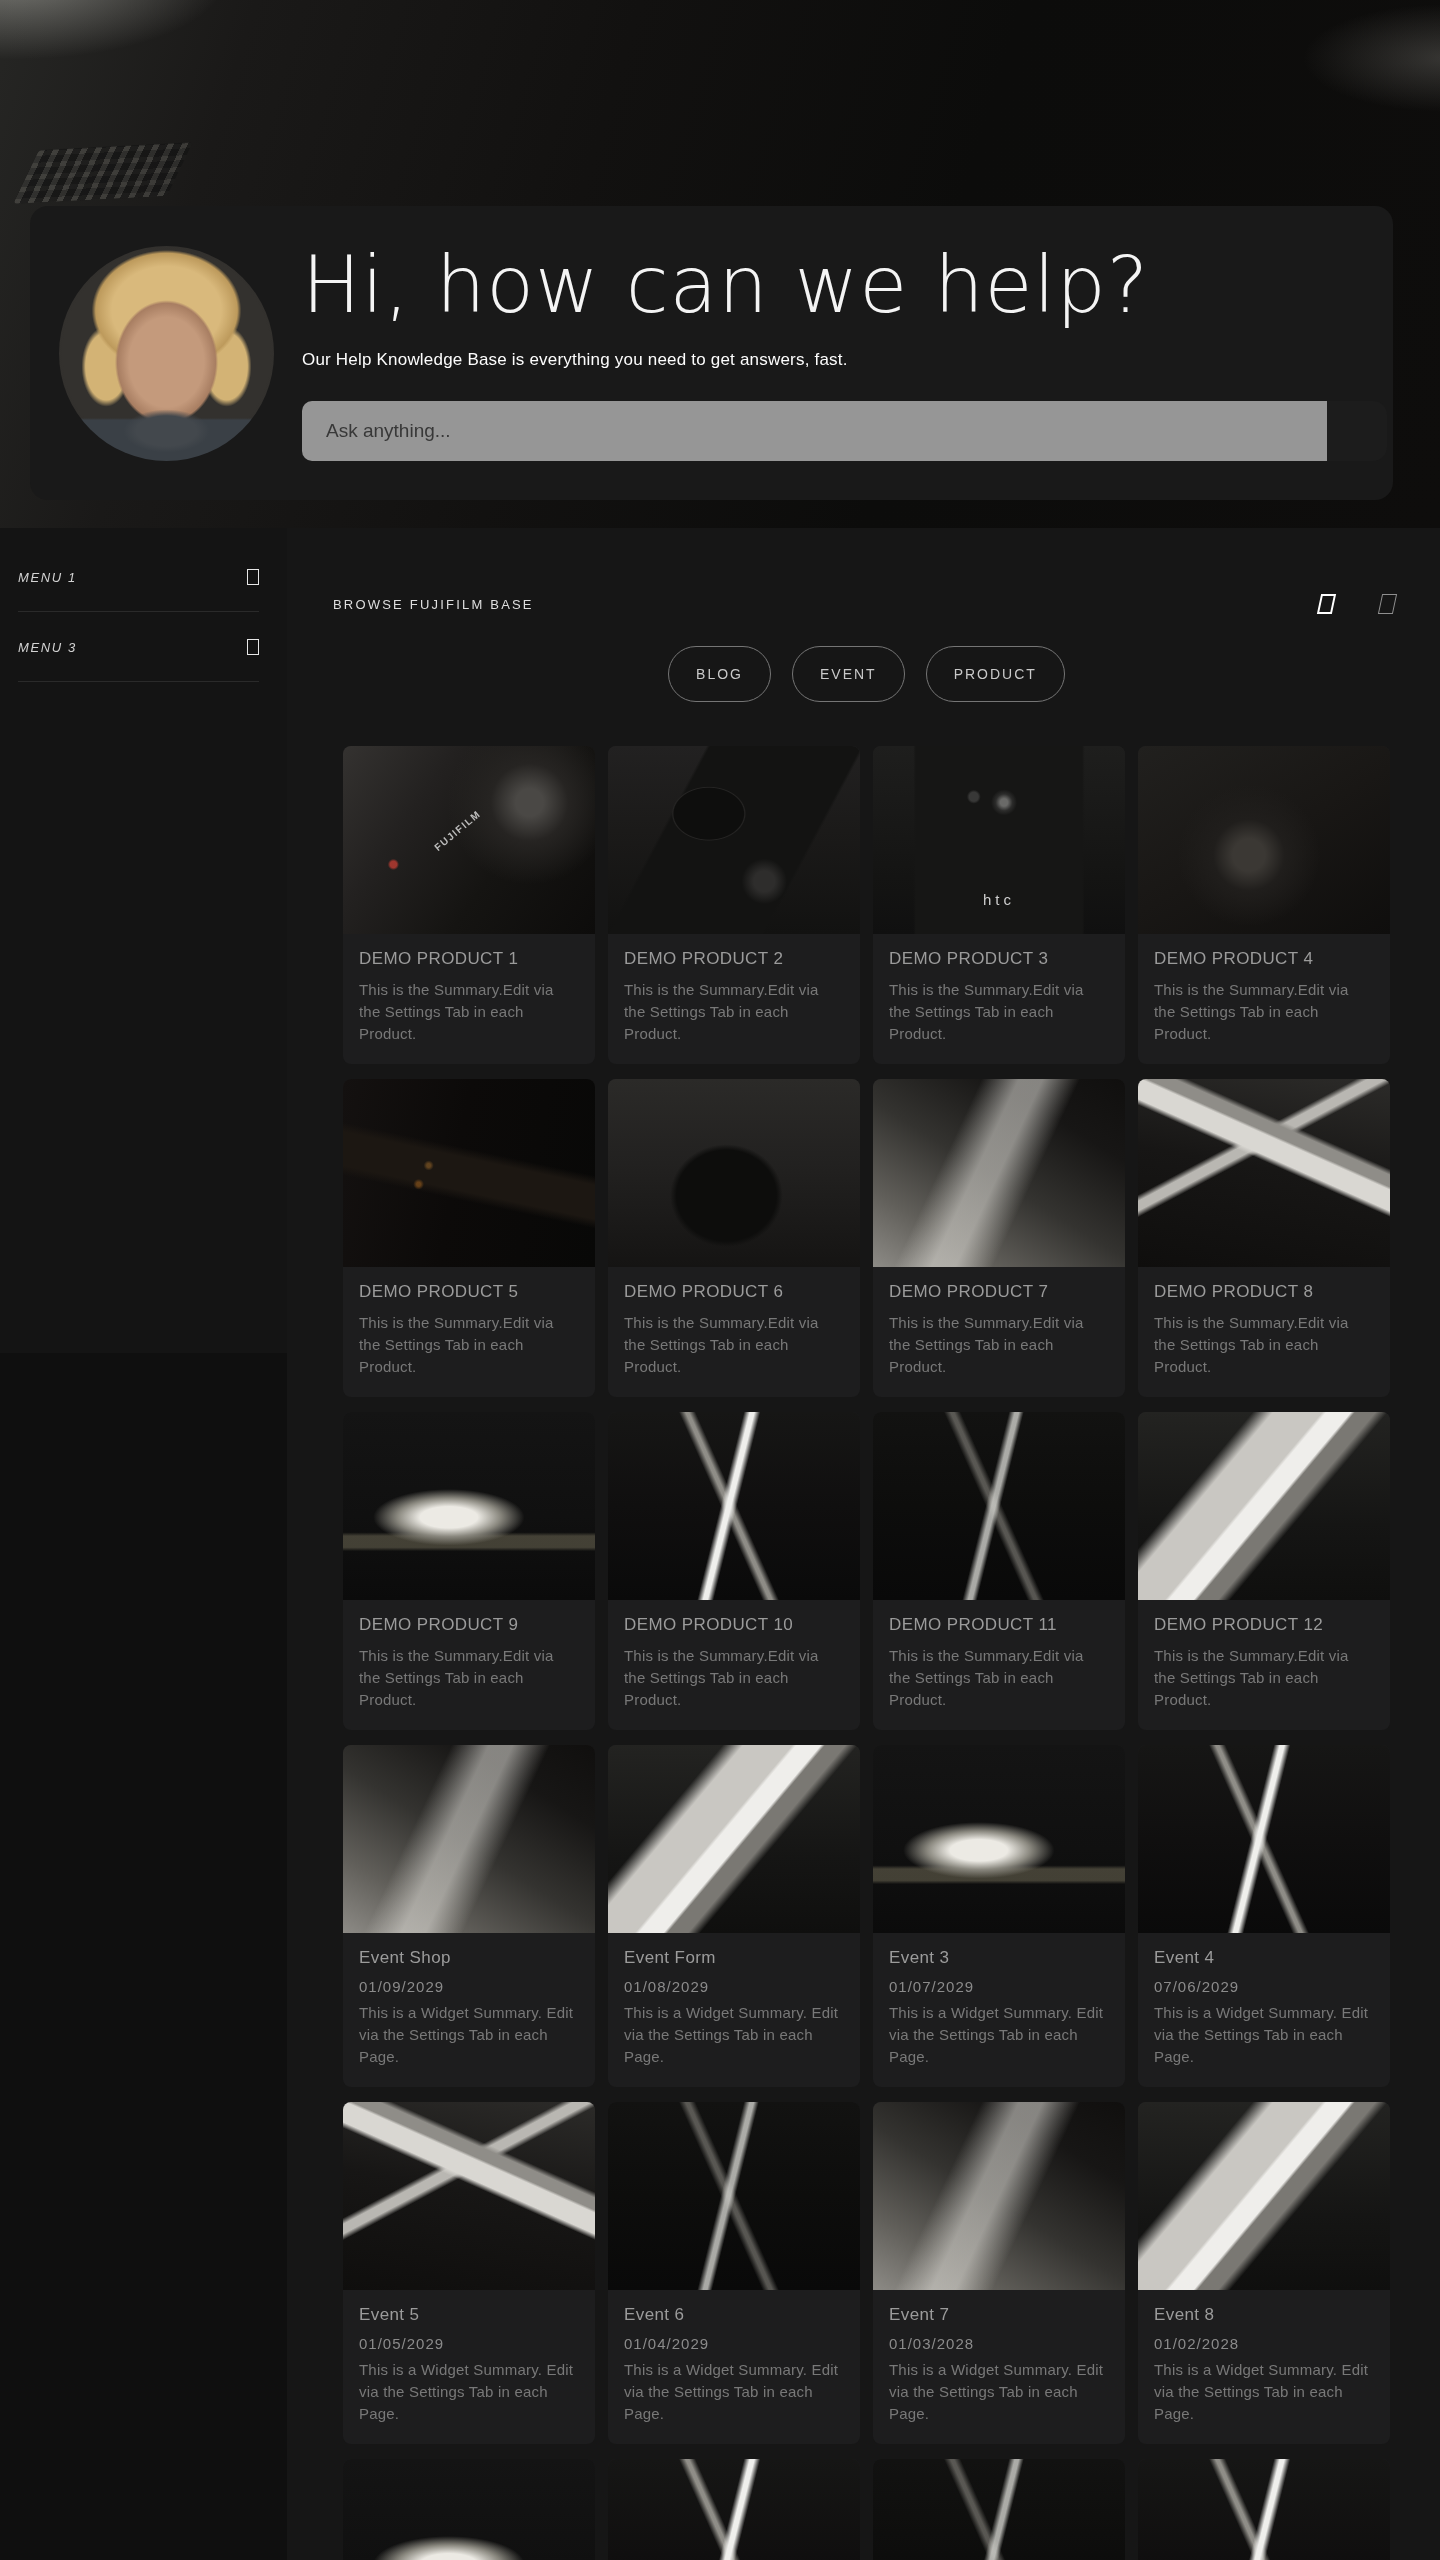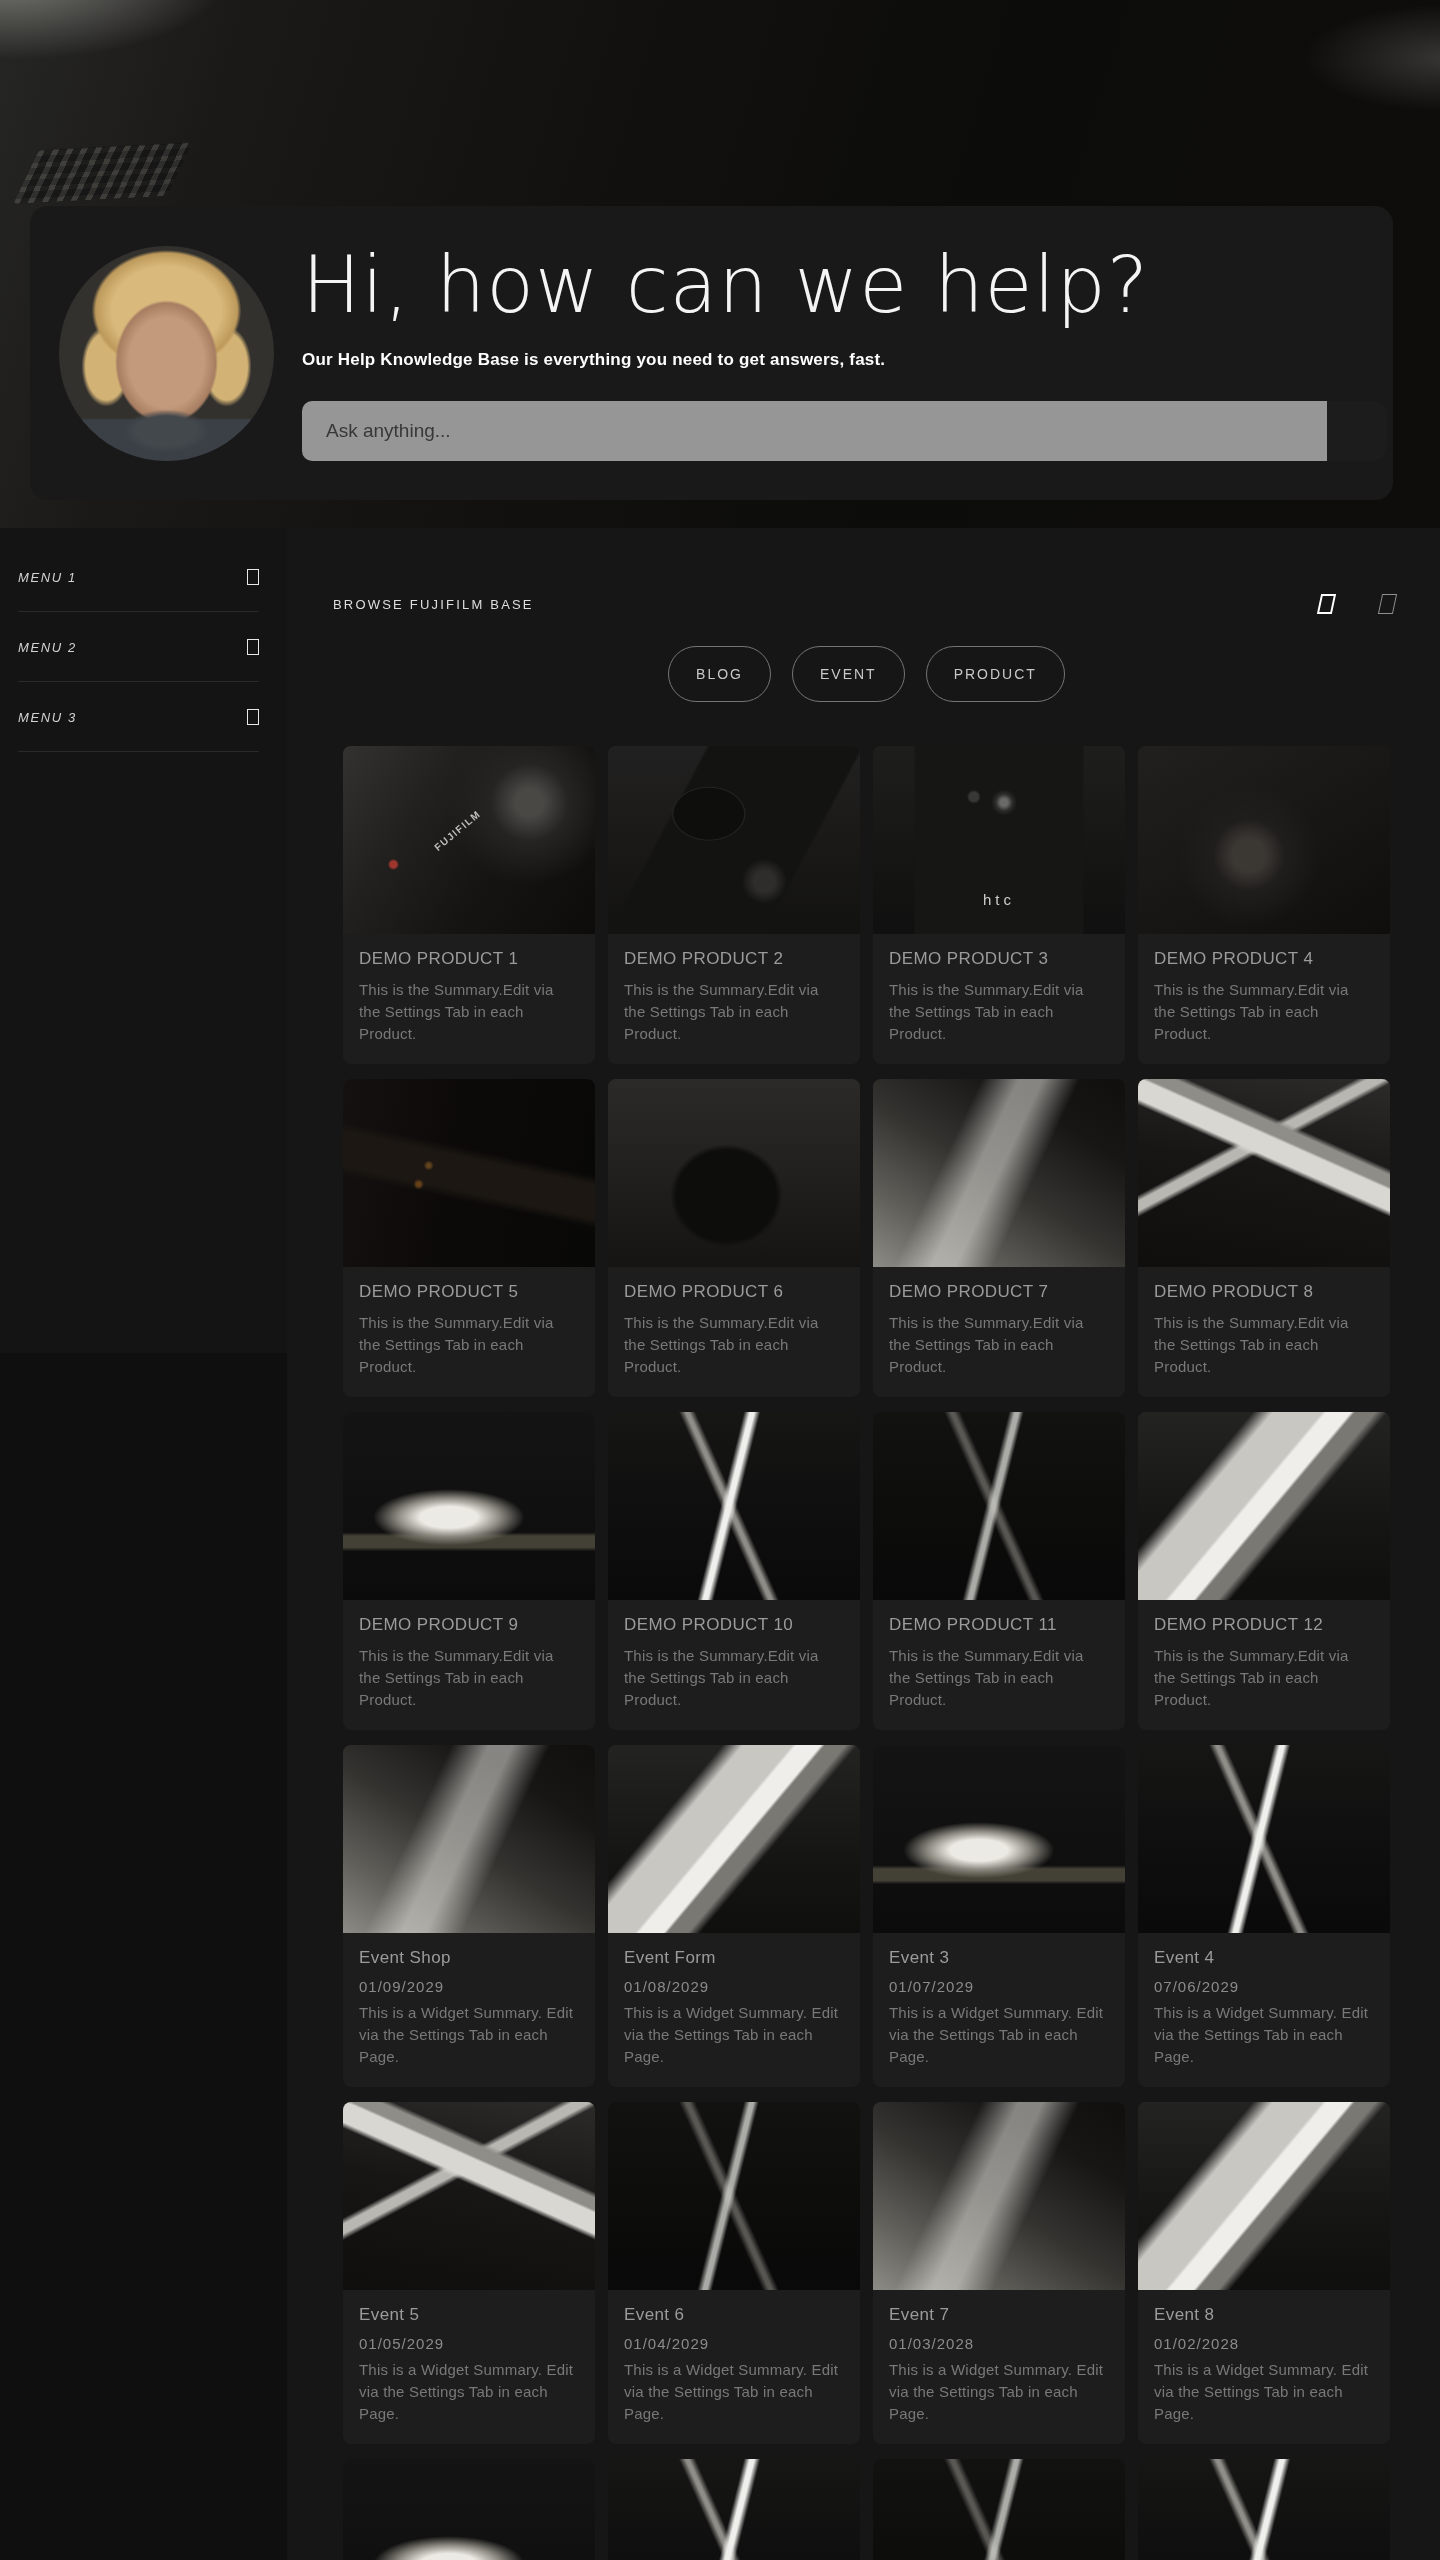--- a/index.html
+++ b/index.html
@@ -39,21 +39,21 @@
       radial-gradient(ellipse 16% 26% at 78% 56%, #d3b375 0 60%, transparent 72%),
       linear-gradient(180deg, transparent 0 80%, #3a4046 81%),
       radial-gradient(circle, #33312e 0 68%, #2a2826 100%);
   }
   .hero-text{ flex:1; margin-left:28px; padding-right:6px; }
   .hero-title{
     font-family:"DejaVu Sans","Liberation Sans",sans-serif;
     font-weight:100; font-size:78px; line-height:1.05; letter-spacing:1px;
     color:#f4f4f4; margin-bottom:24px;
   }
-  .hero-subtitle{ font-size:17px; font-weight:700; color:#fdfdfd; letter-spacing:.2px; margin-bottom:31px; }
+  .hero-subtitle{ font-size:17px; font-weight:400; color:#fdfdfd; letter-spacing:.2px; margin-bottom:31px; }
   .searchbar{ display:flex; height:60px; width:100%; }
   .searchbar input{
     flex:1; height:60px; border:none; outline:none;
     background:#969696; border-radius:10px 0 0 10px;
     padding:0 24px; font-size:19px; color:#1d1d1d;
     font-family:"Liberation Sans",sans-serif;
   }
   .searchbar input::placeholder{ color:#383838; opacity:1; }
   .search-btn{ width:60px; height:60px; border:none; cursor:pointer; background:#1c1c1c; border-radius:0 14px 14px 0; }
 
@@ -169,24 +169,20 @@
   </div>
 
   <div class="lower">
     <aside class="sidebar">
       <nav class="sidebar-panel" id="menu">
           <div class="menu-row">
             <span class="menu-label">MENU 1</span>
             <span class="tofu-sq"></span>
           </div>
           <div class="menu-row">
-            <span class="menu-label">MENU 2</span>
-            <span class="tofu-sq"></span>
-          </div>
-          <div class="menu-row">
             <span class="menu-label">MENU 3</span>
             <span class="tofu-sq"></span>
           </div>
         </nav>
     </aside>
 
     <main class="content">
       <div class="content-header">
         <h2 class="browse-heading">BROWSE FUJIFILM BASE</h2>
         <div class="view-icons" id="view-icons">

